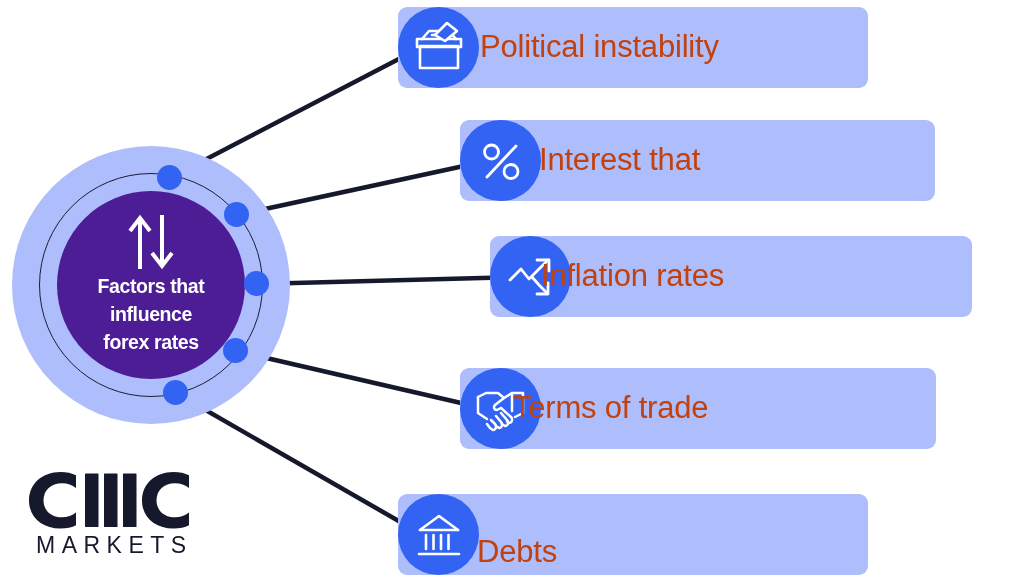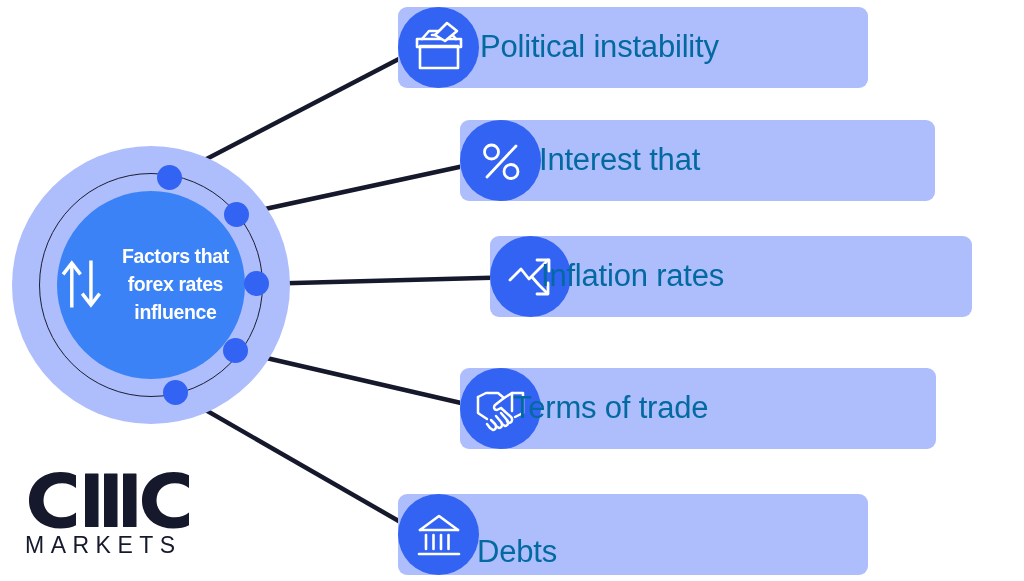--- a/index.html
+++ b/index.html
@@ -46,23 +46,23 @@
     width: 224px; height: 224px;
     border-radius: 50%;
     border: 1.4px solid #1b1f33;
     box-sizing: border-box;
   }
   .hub-core {
     position: absolute;
     left: 57px; top: 191px;
     width: 188px; height: 188px;
     border-radius: 50%;
-    background: #3b82f6;
+    background: #4c1d95;
     display: flex;
-    flex-direction: row;
+    flex-direction: column;
     align-items: center;
     justify-content: center;
   }
   .hub-arrows {
     width: 56px;
     height: 58px;
     margin-bottom: 2px;
     display: block;
   }
   .hub-text {
@@ -110,42 +110,42 @@
   .row .icon-circle svg {
     display: block;
   }
   .row .row-label {
     position: absolute;
     top: 0;
     height: 79px;
     display: flex;
     align-items: center;
     font-size: 31px;
-    color: #0369a1;
+    color: #c2410c;
     white-space: nowrap;
     letter-spacing: -0.2px;
   }
 
   
   #cmc-logo {
     position: absolute;
     left: 24px;
     top: 470px;
     width: 168px;
     height: 92px;
   }
   .cmc-wordmark {
     position: absolute;
     left: 0; top: 0;
     width: 168px;
     height: 60px;
   }
   .cmc-markets {
     position: absolute;
-    left: 1px;
+    left: 12px;
     top: 62px;
     font-size: 23px;
     letter-spacing: 6.5px;
     color: #15192b;
     font-weight: 400;
   }
 </style>
 </head>
 <body>
 
@@ -165,22 +165,22 @@
     <svg class="hub-arrows" viewBox="0 0 56 58">
       <g stroke="#ffffff" stroke-width="4" fill="none" stroke-linecap="butt">
         <line x1="17" y1="56" x2="17" y2="7"></line>
         <polyline points="7,18 17,5 27,18" stroke-linejoin="miter"></polyline>
         <line x1="39" y1="2" x2="39" y2="51"></line>
         <polyline points="29,40 39,53 49,40" stroke-linejoin="miter"></polyline>
       </g>
     </svg>
     <div class="hub-text">
       <div>Factors that</div>
+      <div>influence</div>
       <div>forex rates</div>
-      <div>influence</div>
     </div>
   </div>
 
   <div class="node-dot" style="left:157px;top:165px;"></div>
   <div class="node-dot" style="left:224px;top:202px;"></div>
   <div class="node-dot" style="left:244px;top:271px;"></div>
   <div class="node-dot" style="left:223px;top:338px;"></div>
   <div class="node-dot" style="left:163px;top:380px;"></div>
 
   <div class="row" style="left:0;top:7px;">

